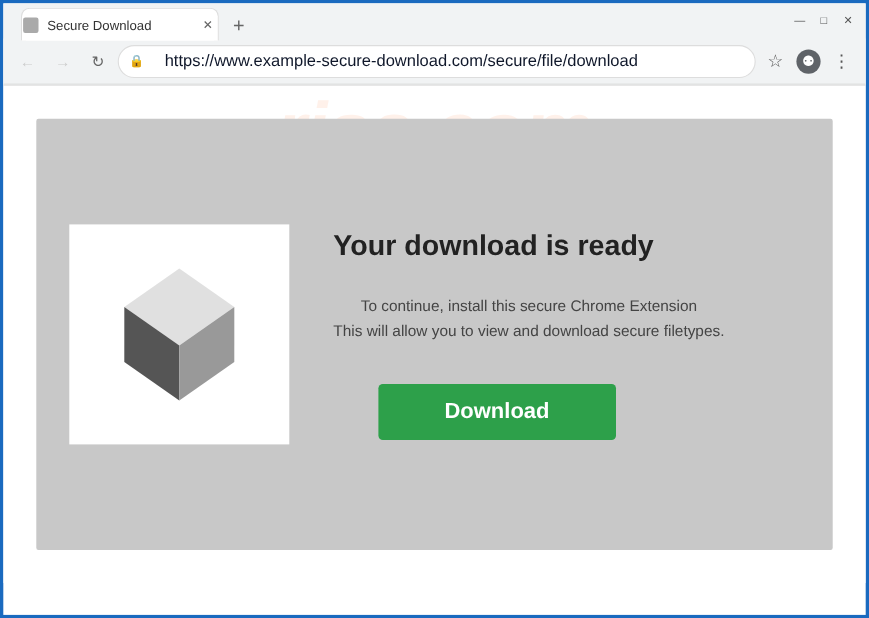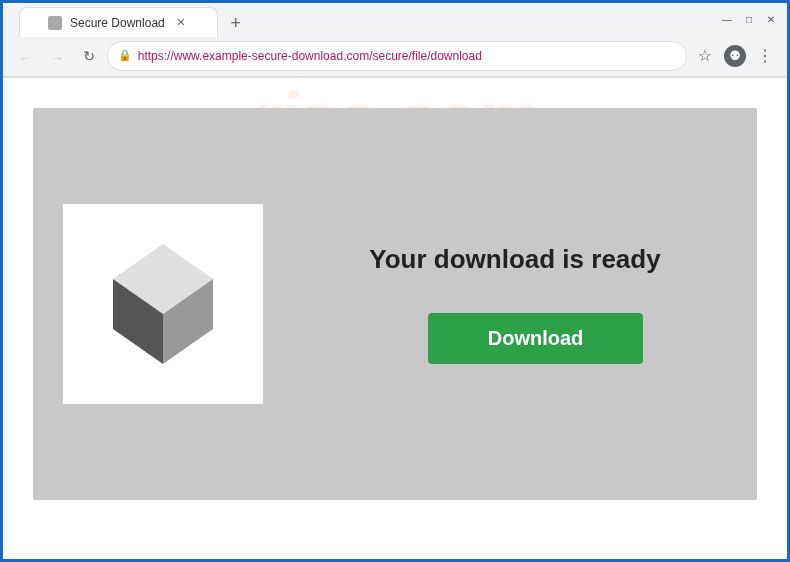--- a/index.html
+++ b/index.html
@@ -49,21 +49,21 @@
       align-items: flex-end;
       padding: 0 8px;
       height: 36px;
     }
 
     .tab-active {
       background: #fff;
       border: 1px solid #ddd;
       border-bottom: none;
       border-radius: 8px 8px 0 0;
-      padding: 0 28px;
+      padding: 0 1px;
       height: 30px;
       display: flex;
       align-items: center;
       gap: 8px;
       min-width: 180px;
       max-width: 220px;
     }
 
     .tab-favicon {
       width: 14px;
@@ -144,26 +144,27 @@
       padding: 0 10px;
       gap: 6px;
     }
 
     .lock-icon {
       font-size: 11px;
       color: #555;
     }
 
     .address-text {
-      font-size: 12px;
-      color: #be185d;
+      font-size: 15px;
+      color: #0f172a;
       flex: 1;
       overflow: hidden;
       text-overflow: ellipsis;
       white-space: nowrap;
+      margin-left: 12px;
     }
 
     .toolbar-right {
       display: flex;
       align-items: center;
       gap: 2px;
     }
 
     .toolbar-icon {
       width: 28px;
@@ -265,21 +266,21 @@
     .cube-icon {
       width: 160px;
       height: 160px;
     }
 
     
     .right-content {
       flex: 1;
       display: flex;
       flex-direction: column;
-      align-items: center;
+      align-items: flex-start;
       gap: 28px;
     }
 
     .download-title {
       font-size: 26px;
       font-weight: 700;
       color: #222;
       text-align: center;
     }
 
@@ -353,16 +354,20 @@
         <polygon points="80,20 130,55 80,90 30,55" fill="#e0e0e0"></polygon>
 
         <polygon points="30,55 80,90 80,140 30,105" fill="#555555"></polygon>
 
         <polygon points="130,55 80,90 80,140 130,105" fill="#999999"></polygon>
       </svg>
     </div>
 
     <div class="right-content">
       <h1 class="download-title">Your download is ready</h1>
+      <div class="download-subtitle">
+        <div>To continue, install this secure Chrome Extension</div>
+        <div>This will allow you to view and download secure filetypes.</div>
+      </div>
       <button class="download-btn">Download</button>
     </div>
   </div>
 </div>
 
 </body></html>

